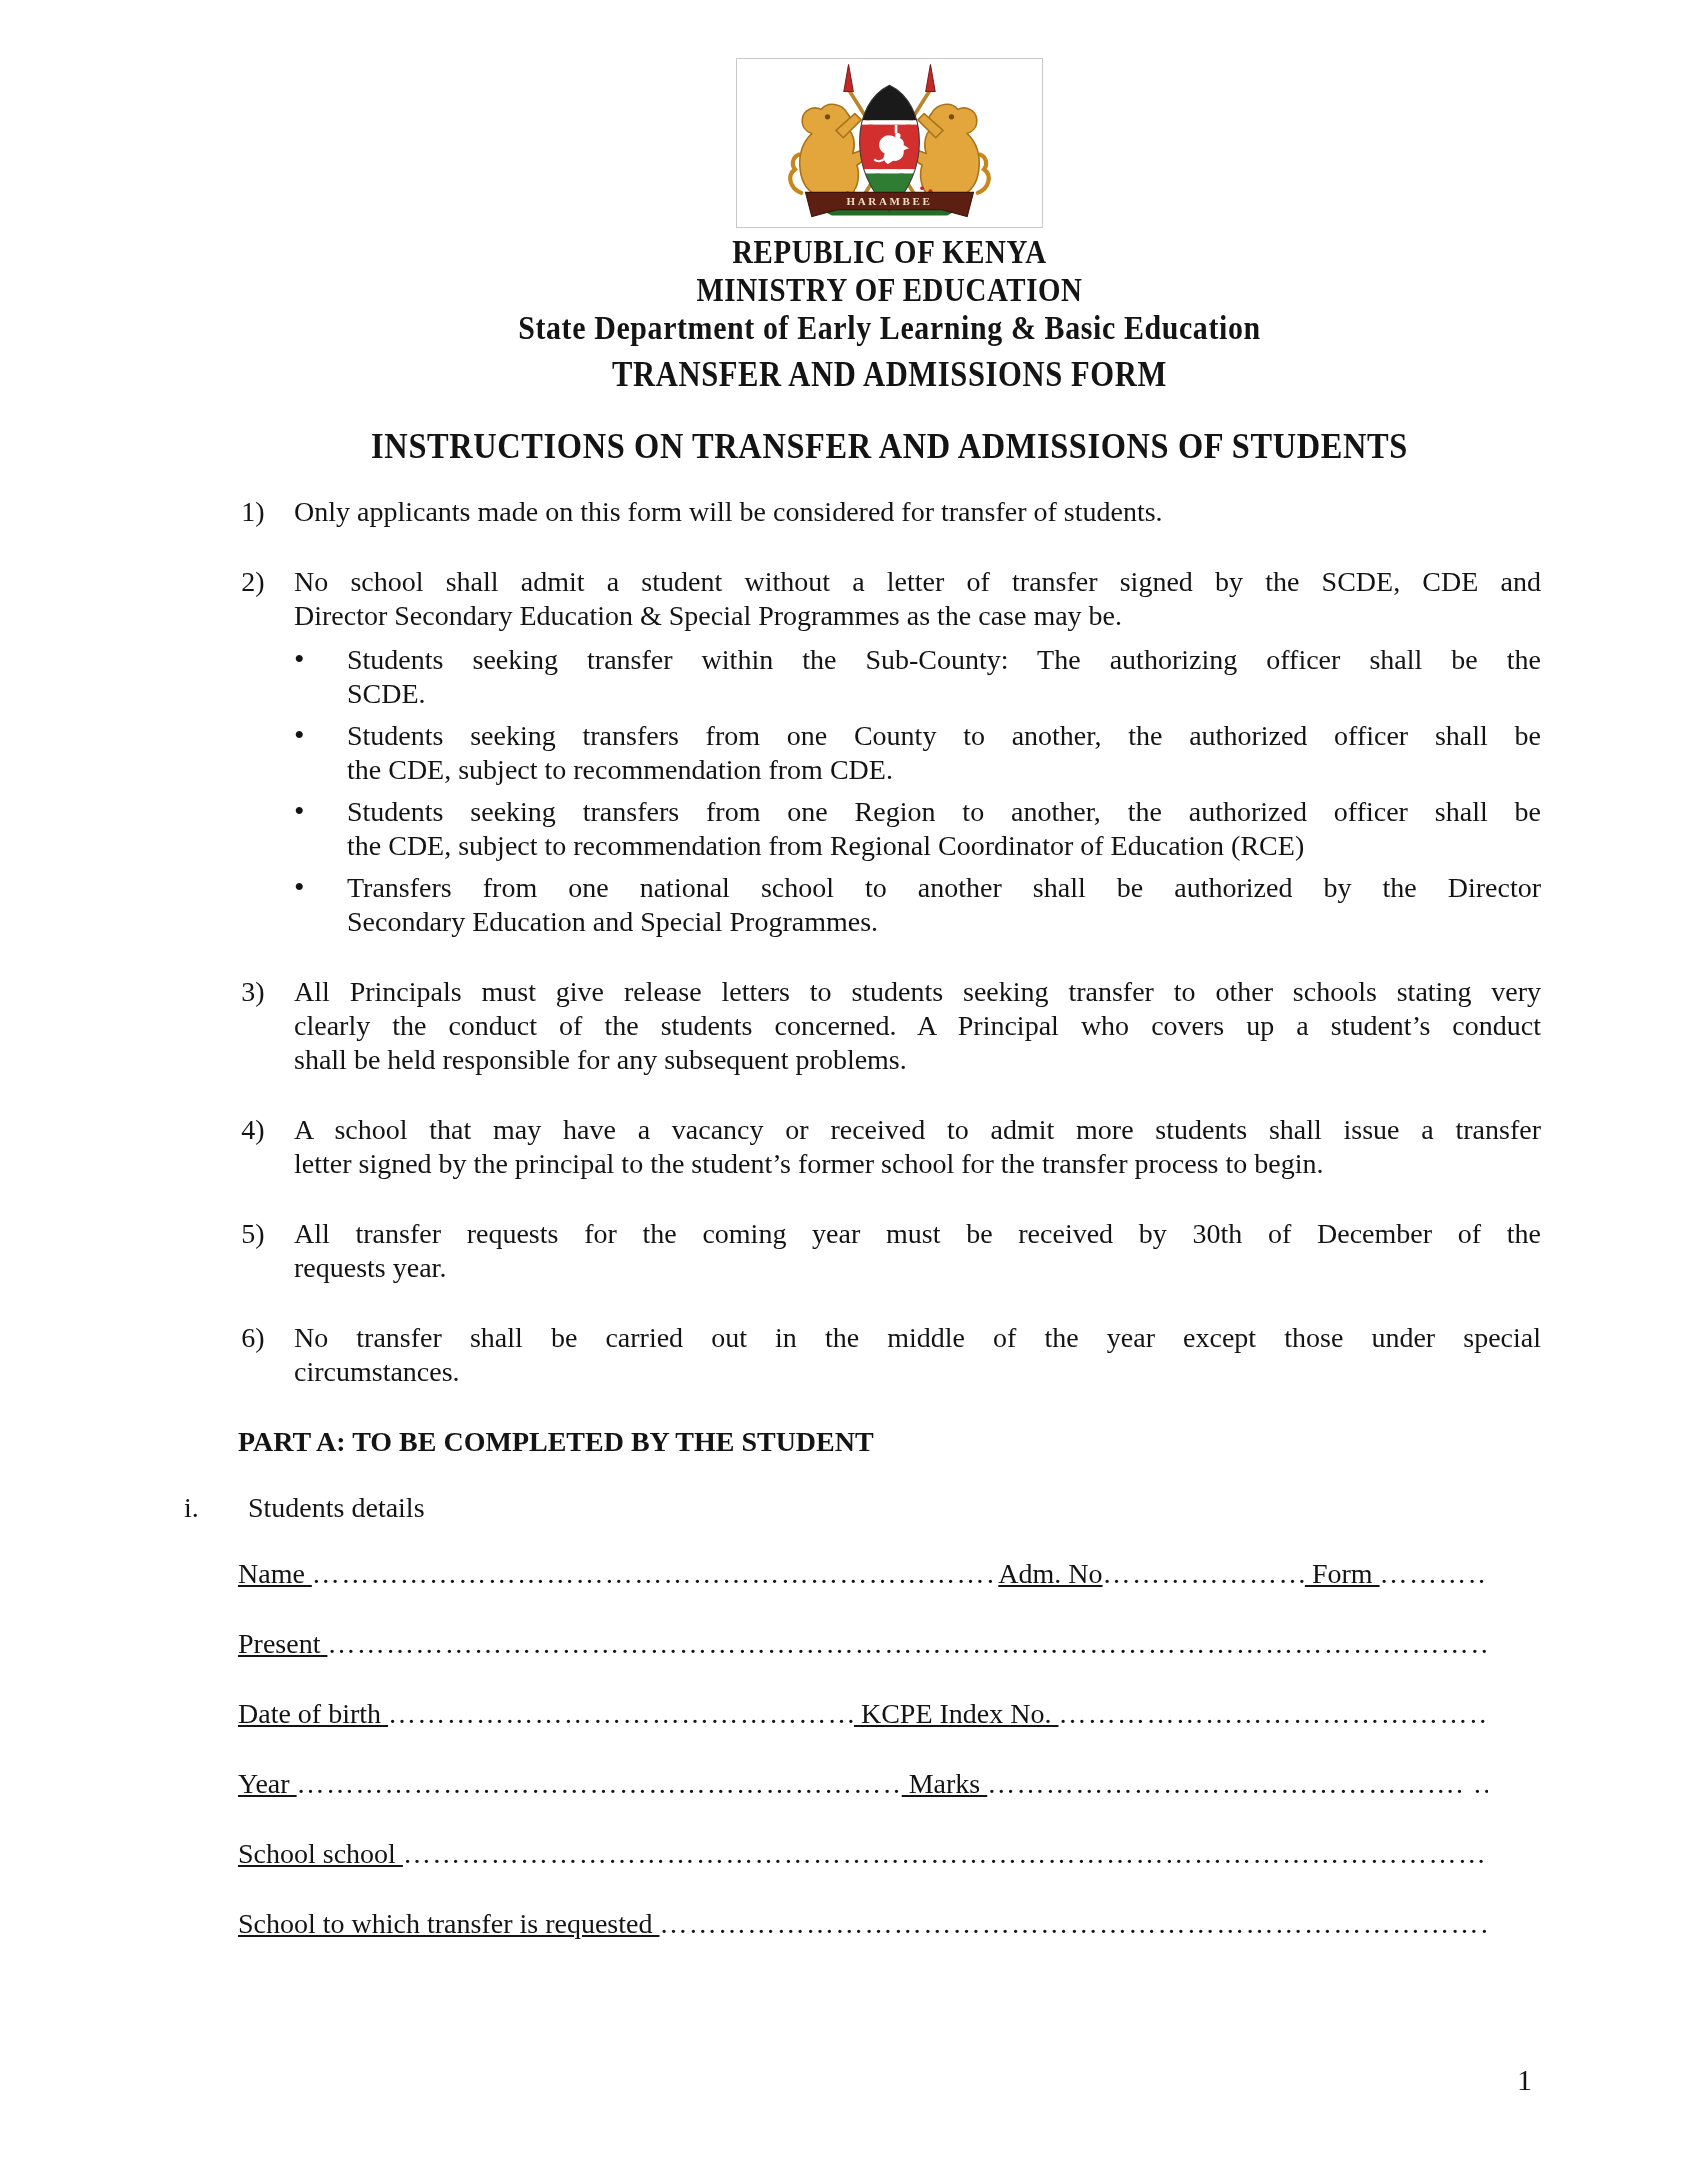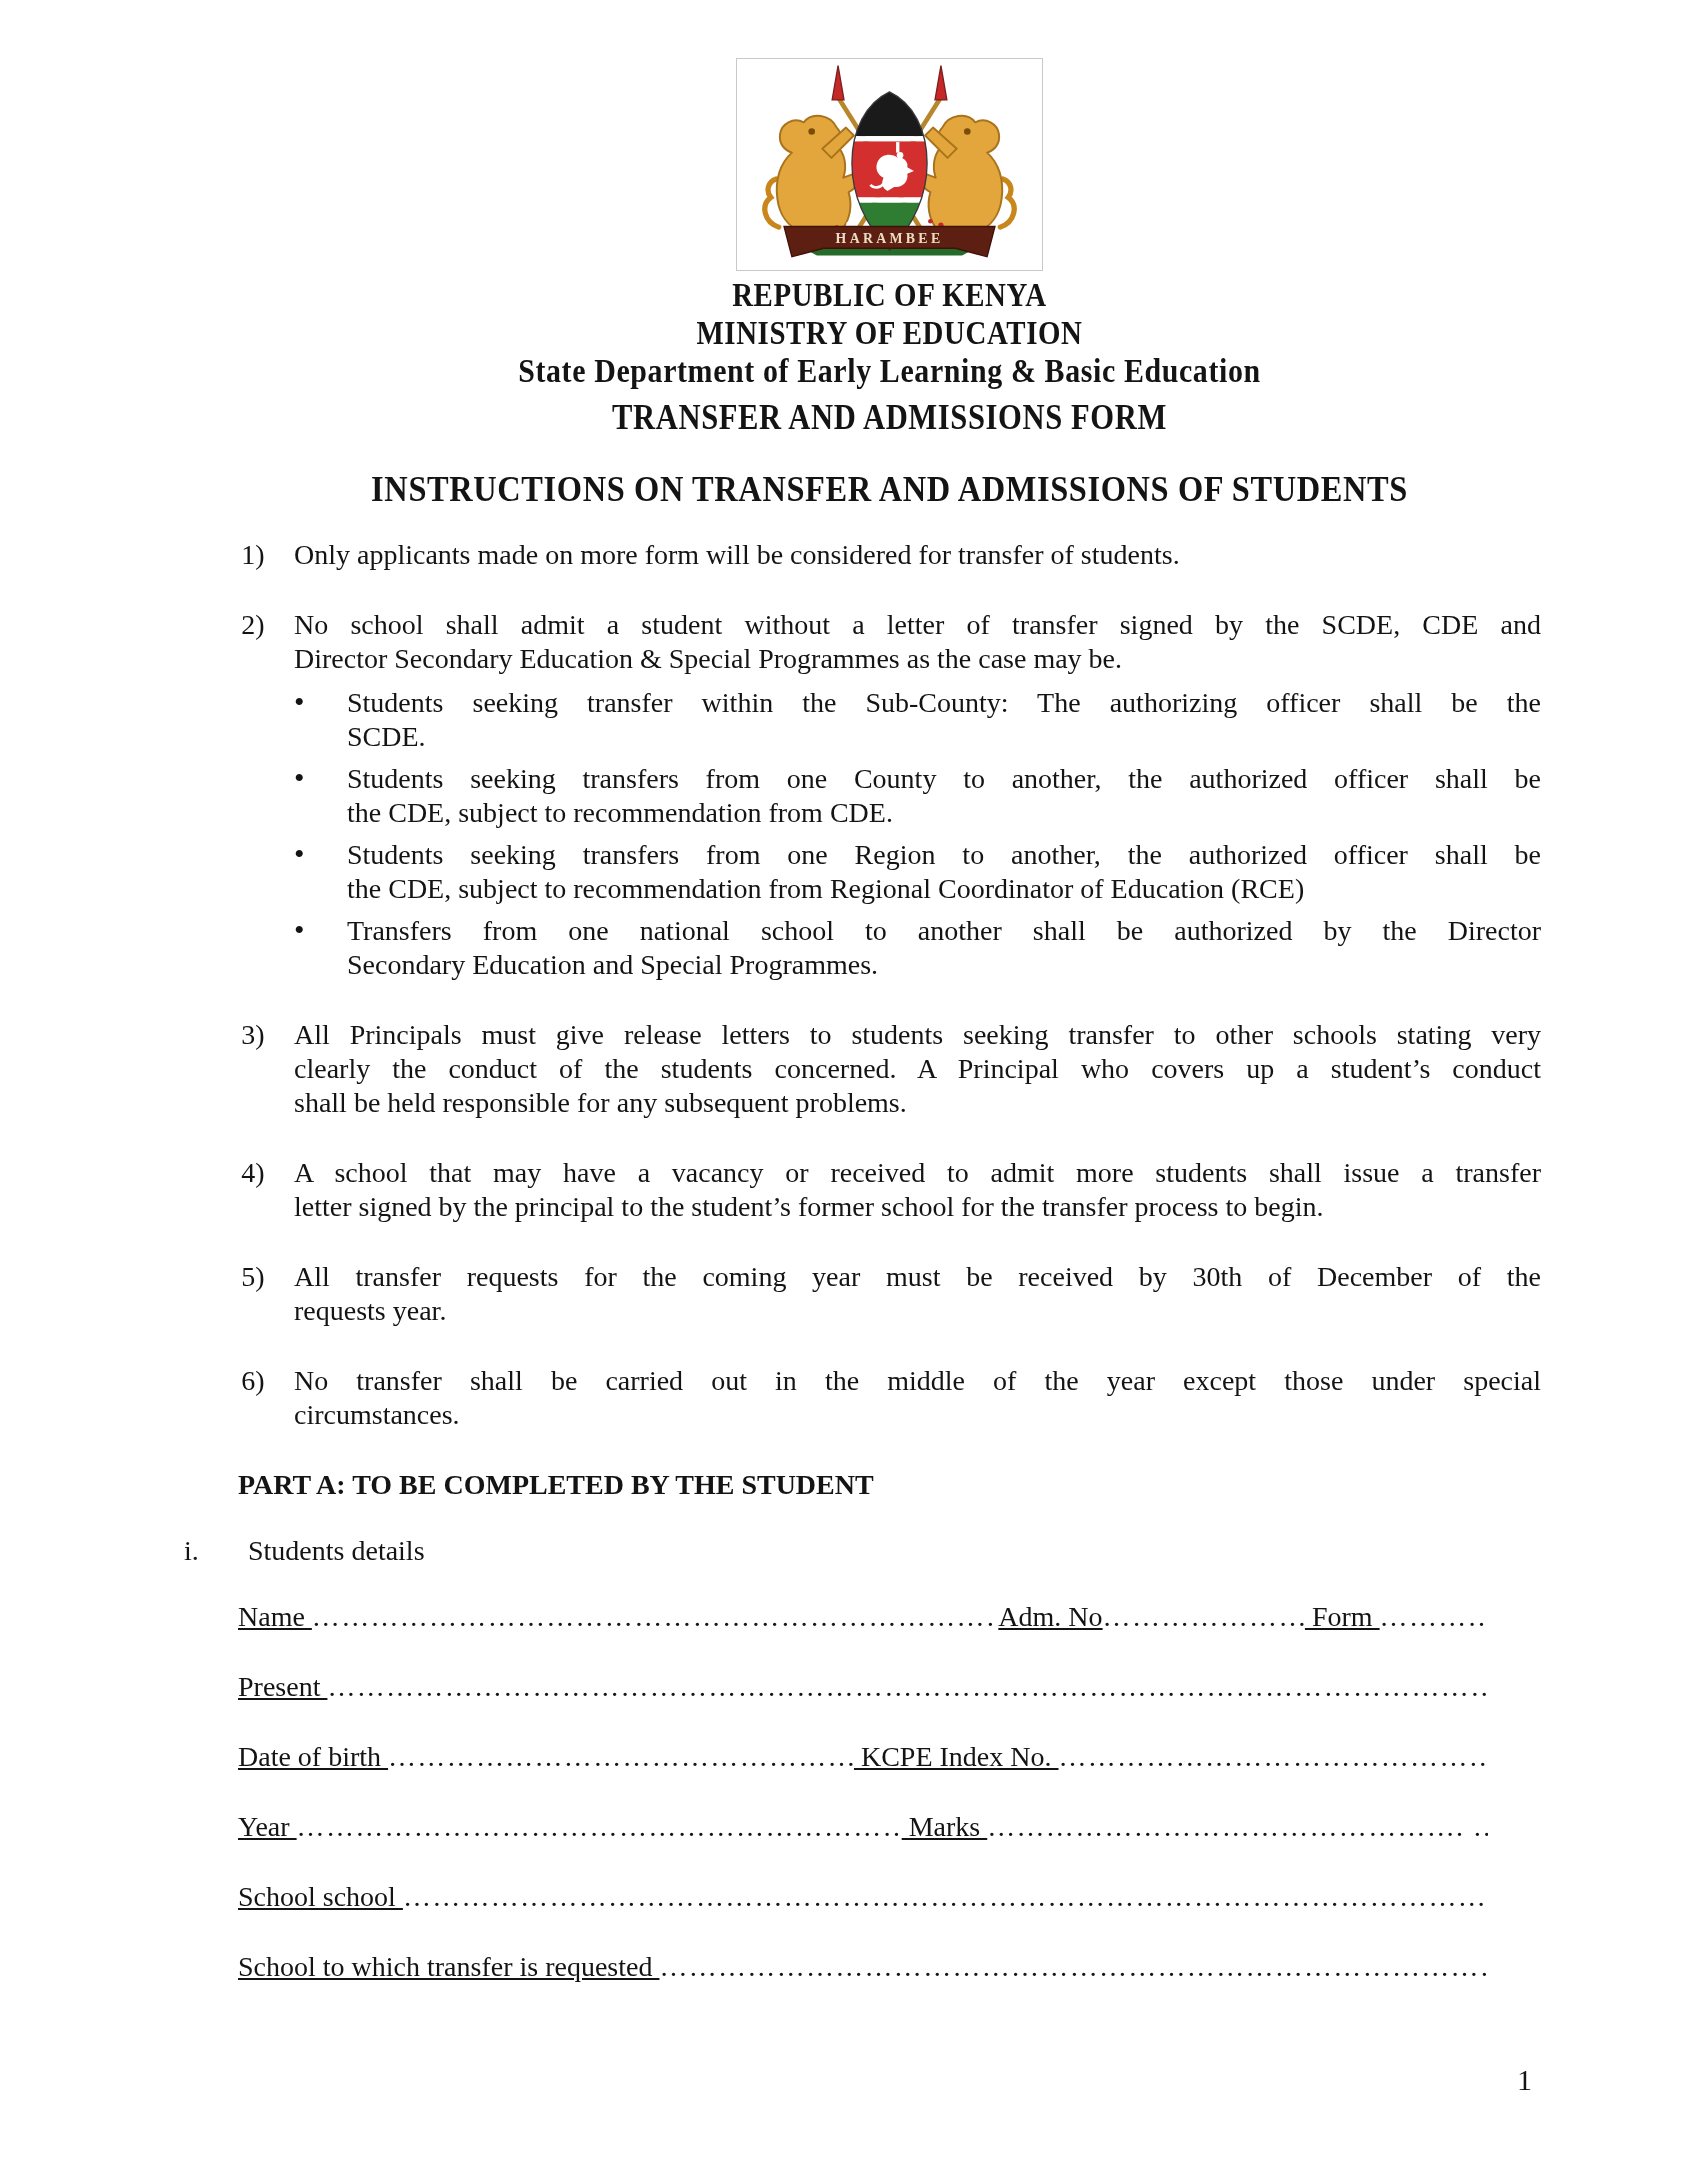--- a/index.html
+++ b/index.html
@@ -8,21 +8,21 @@
     width:1687px;height:2183px;
     background:#ffffff;
     box-sizing:border-box;
     padding:0 146px 0 238px;
     font-family:"Liberation Serif", serif;
     color:#141414;
     overflow:hidden;
   }
   
   .logo-box{
-    width:307px;height:213px;
+    width:307px;height:170px;
     margin:58px auto 0;
     border:1.3px solid #c9c9c9;
     box-sizing:border-box;
     background:#fff;
   }
   .logo-box svg{width:100%;height:100%;display:block;}
   
   .hdr{text-align:center;font-weight:700;letter-spacing:0.7px;}
   .country,.ministry,.dept{font-size:34px;line-height:38px;transform:scaleX(.85);}
   .country{margin-top:5.3px;}
@@ -124,21 +124,21 @@
   <div class="hdr country">REPUBLIC OF KENYA</div>
   <div class="hdr ministry">MINISTRY OF EDUCATION</div>
   <div class="hdr dept">State Department of Early Learning &amp; Basic Education</div>
   <div class="hdr form-title">TRANSFER AND ADMISSIONS FORM</div>
   <div class="hdr instr-title">INSTRUCTIONS ON TRANSFER AND ADMISSIONS OF STUDENTS</div>
 
   <ol class="instructions">
 
     <li class="ins-li">
       <span class="num">1)</span>
-      <div class="lline">Only applicants made on more form will be considered for transfer of students.</div>
+      <div class="lline">Only applicants made on this form will be considered for transfer of students.</div>
     </li>
 
     <li class="ins-li">
       <span class="num">2)</span>
       <div class="jline">No school shall admit a student without a letter of transfer signed by the SCDE, CDE and</div>
       <div class="lline">Director Secondary Education &amp; Special Programmes as the case may be.</div>
       <ul class="bullets">
         <li class="b-li">
           <span class="bm">•</span>
           <div class="jline">Students seeking transfer within the Sub-County: The authorizing officer shall be the</div>

